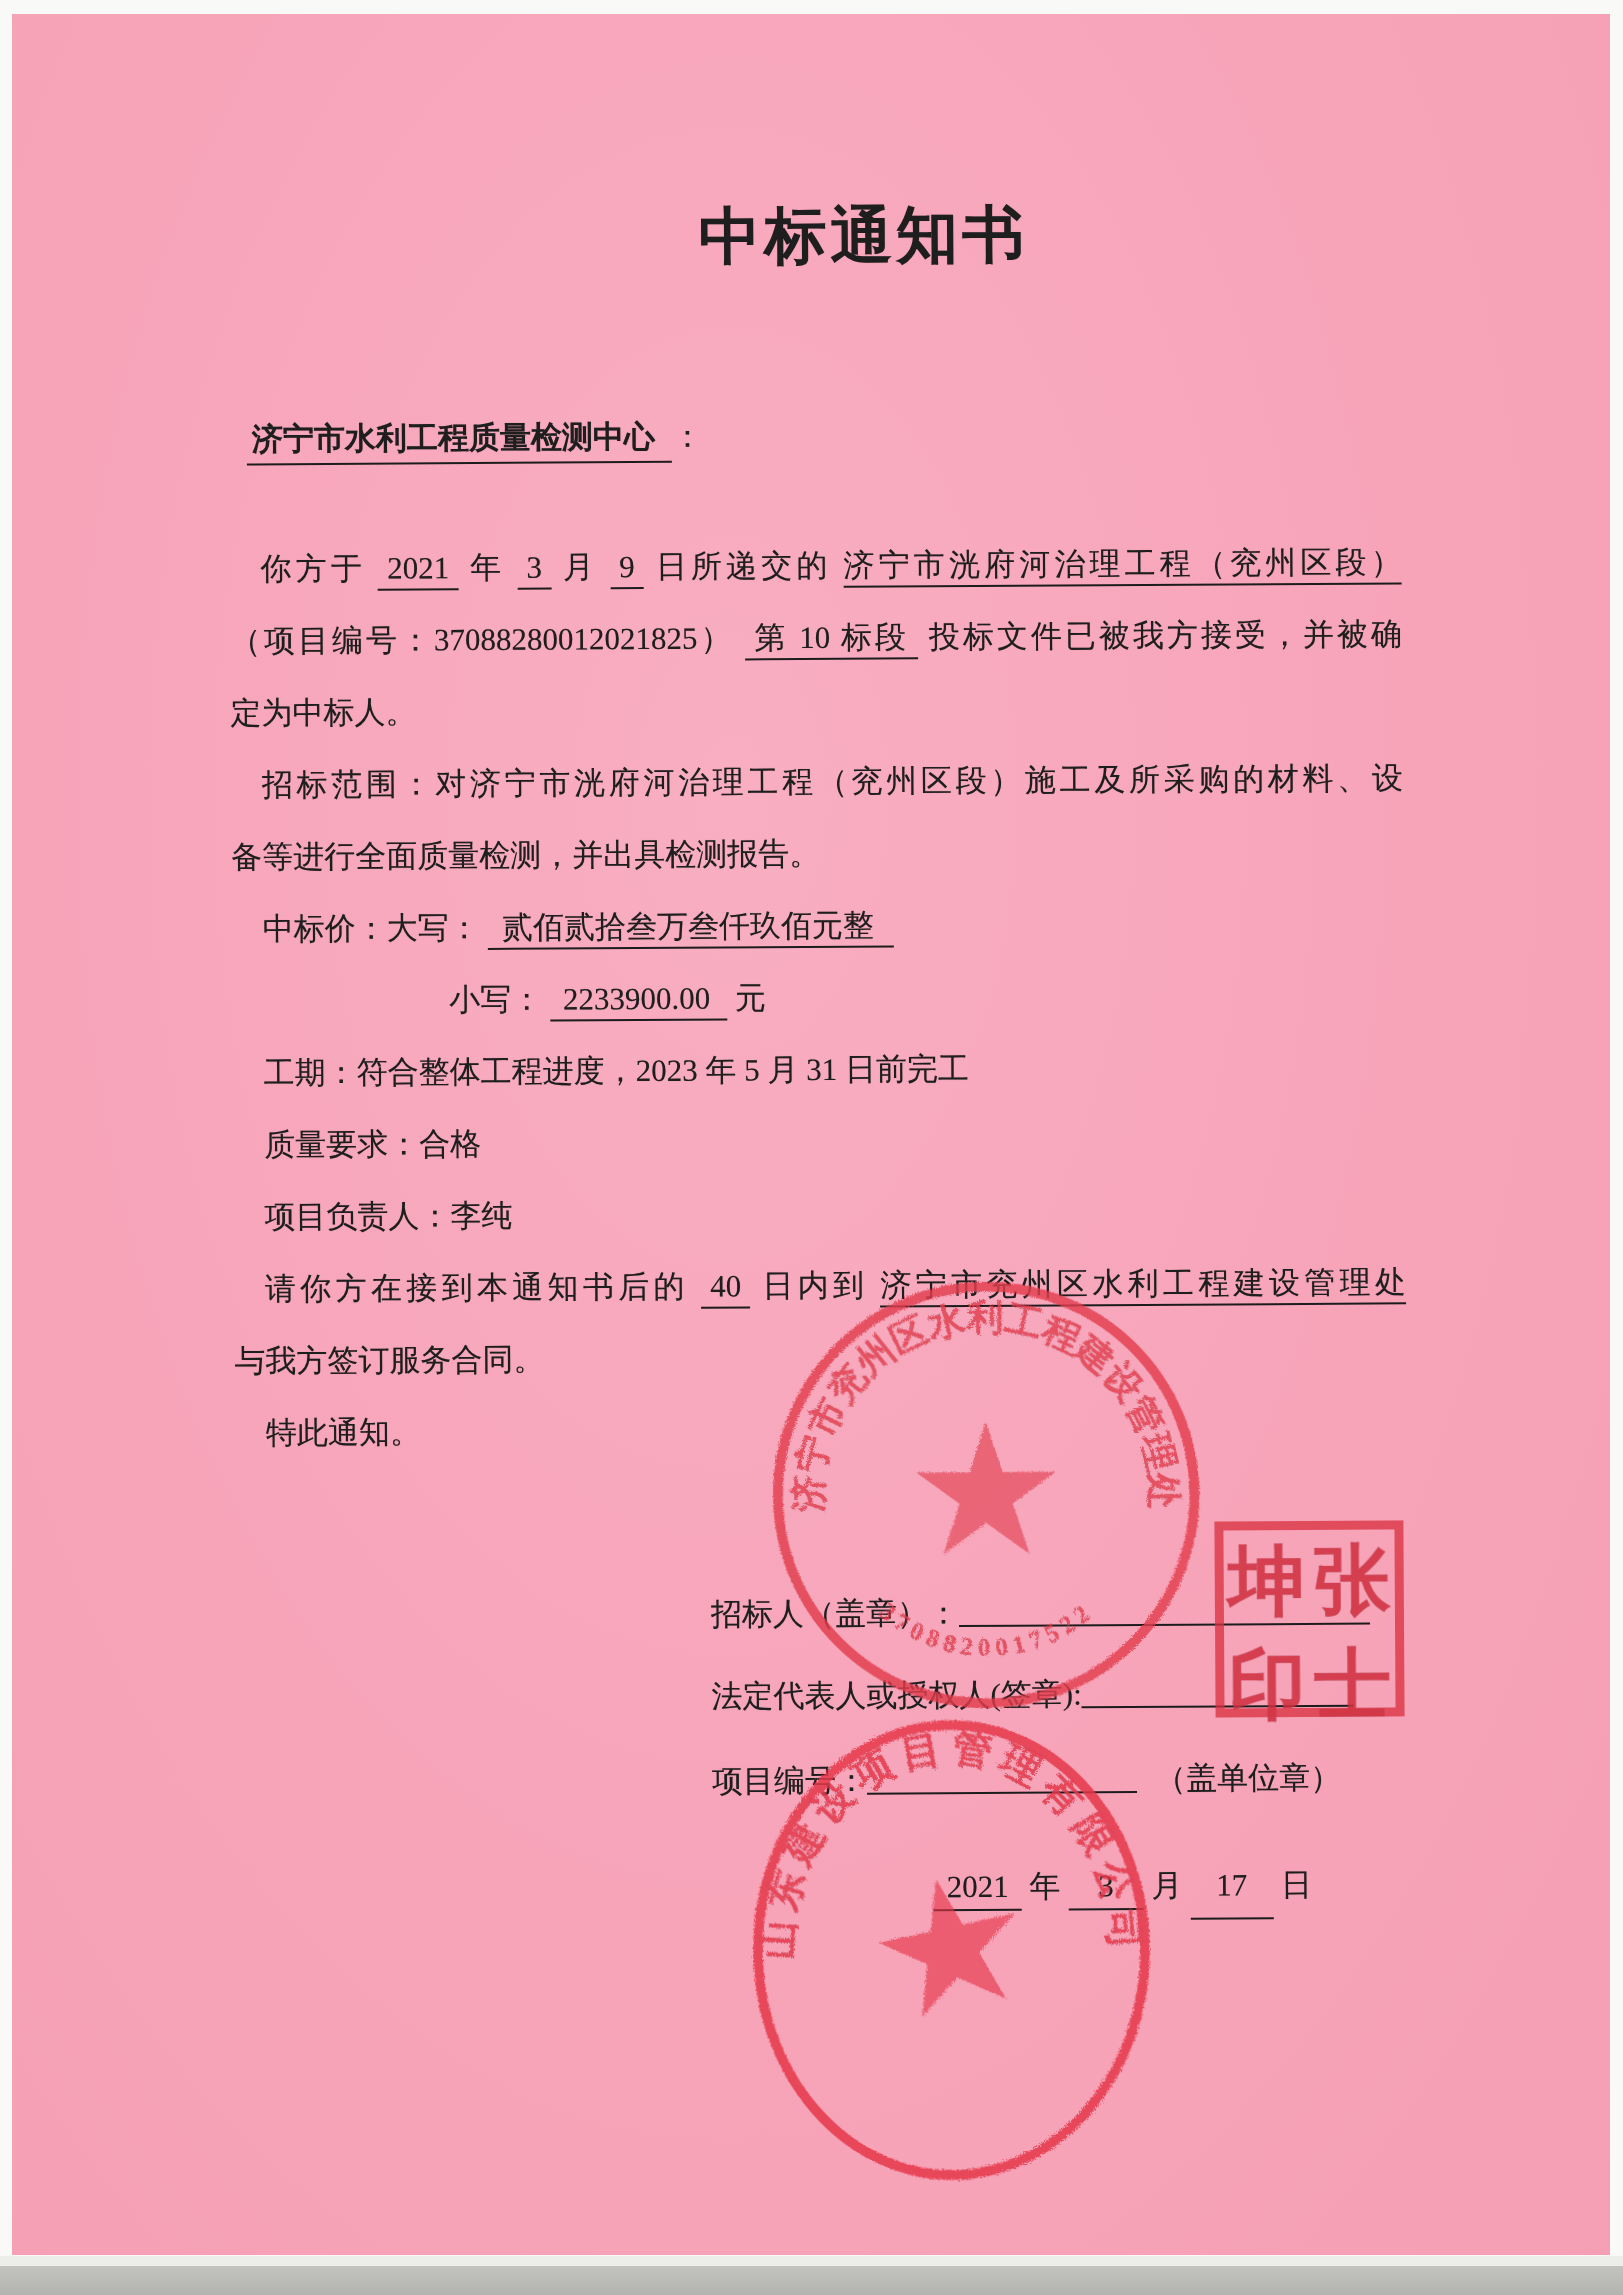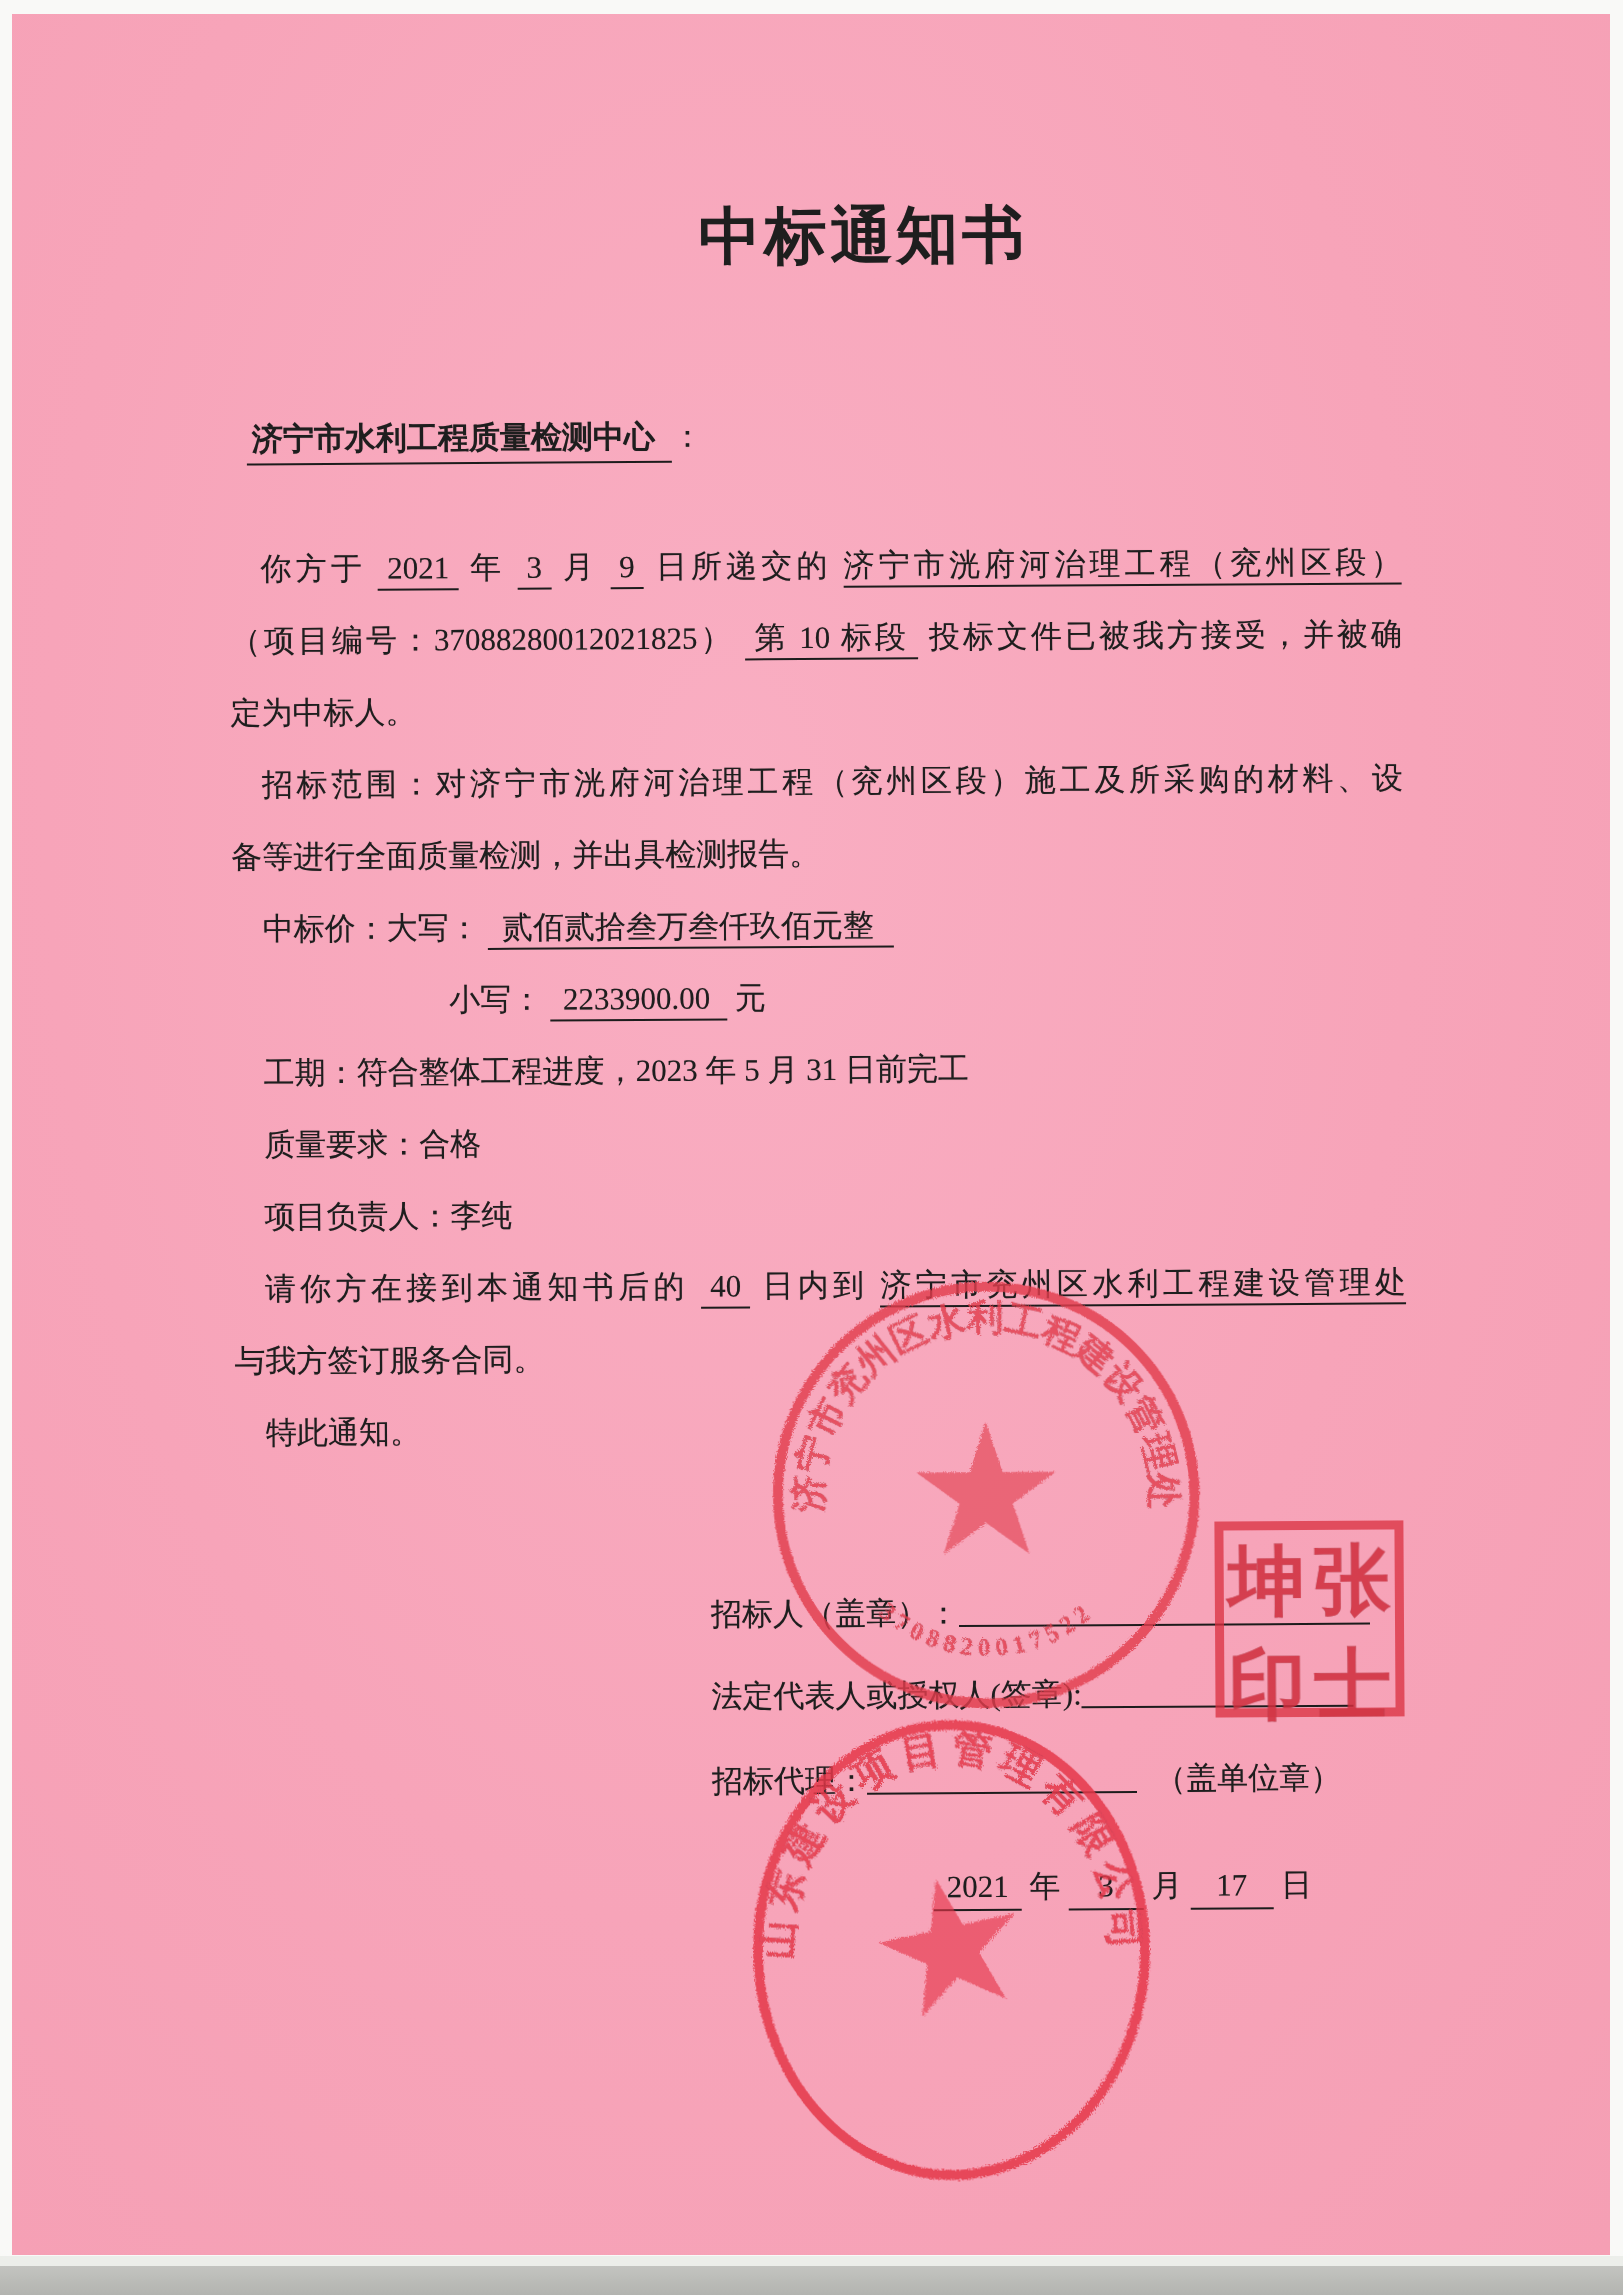--- a/index.html
+++ b/index.html
@@ -113,29 +113,29 @@
 
   <div class="sig" style="left:708px;top:1592px;">
     <span>招标人（盖章）：</span><span class="blank b1"></span>
   </div>
 
   <div class="sig" style="left:708px;top:1674px;">
     <span>法定代表人或授权人(签章):</span><span class="blank b2"></span>
   </div>
 
   <div class="sig" style="left:708px;top:1759px;">
-    <span>招标代理：</span><span class="blank b3"></span><span class="agent-note">（盖单位章）</span>
+    <span>项目编号：</span><span class="blank b3"></span><span class="agent-note">（盖单位章）</span>
   </div>
 
   <div class="dateline">
     <span class="u" style="padding:0 13px 5.2px 13px;">2021</span>
     <span>年</span>
     <span class="u" style="padding:0 30px 5.2px 30px;">3</span>
     <span>月</span>
-    <span class="u" style="padding:0 26px 5px 26px;">17</span>
+    <span class="u" style="padding:0 26px 15px 26px;">17</span>
     <span>日</span>
   </div>
 
   <svg class="seal" style="left:758px;top:1270px;" width="452" height="452" viewBox="0 0 690 690">
     <defs>
       <filter id="grain1" x="-10%" y="-10%" width="120%" height="120%">
         <feTurbulence type="fractalNoise" baseFrequency="0.55" numOctaves="2" result="n"></feTurbulence>
         <feDisplacementMap in="SourceGraphic" in2="n" scale="7"></feDisplacementMap>
       </filter>
       <path id="ring1top" d="M 101.6 410.2 A 252 252 0 1 1 588.4 410.2" fill="none"></path>

